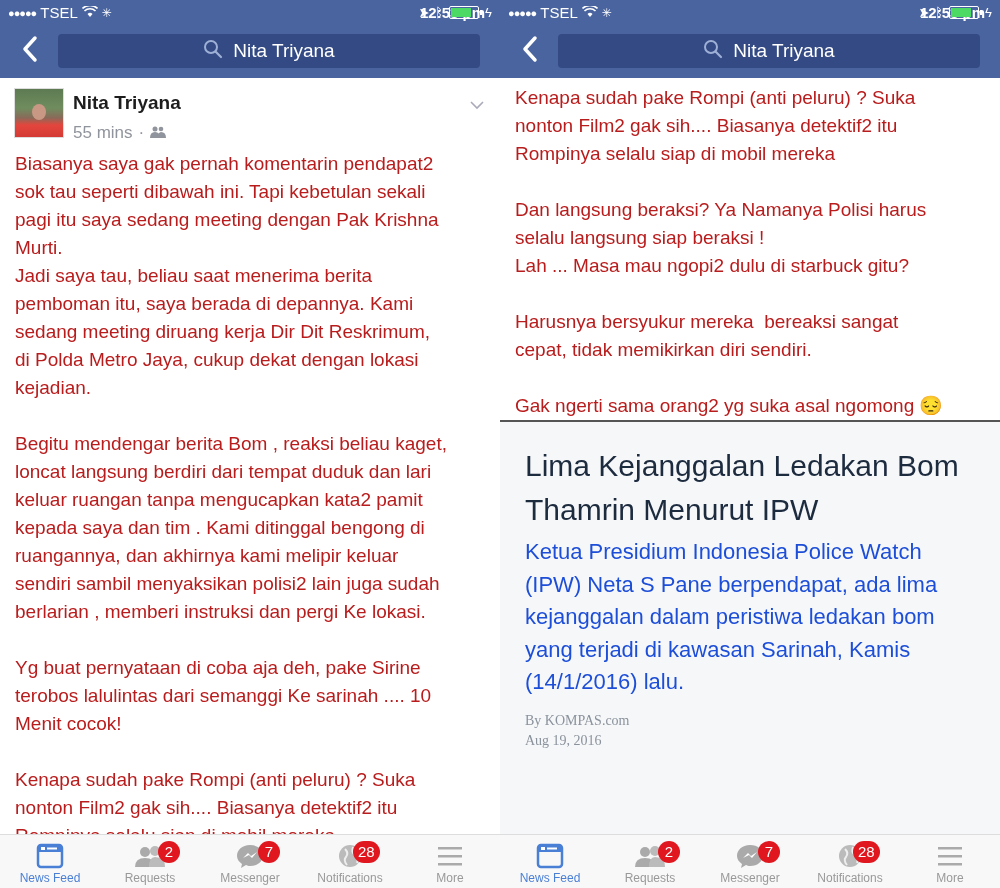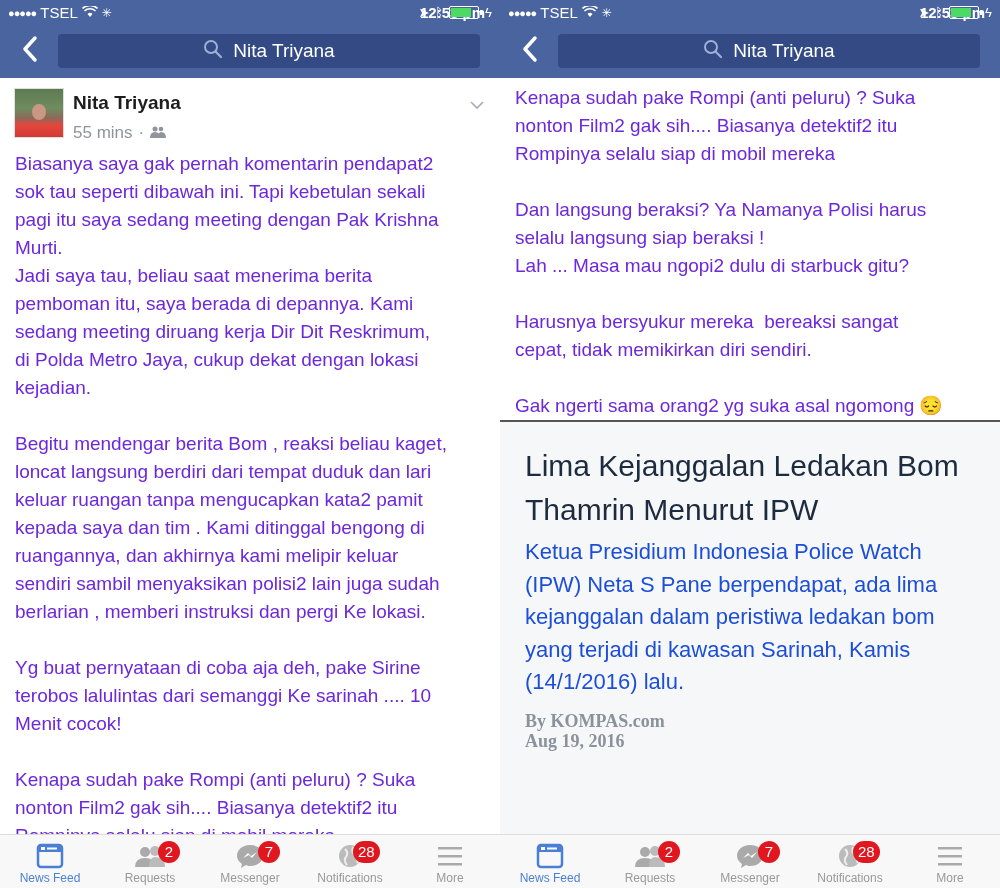--- a/index.html
+++ b/index.html
@@ -24,28 +24,28 @@
   .searchbox svg { width: 20px; height: 20px; }
 
   .content { position: absolute; top: 78px; left: 0; width: 500px; height: 756px; overflow: hidden; }
   .post-header { position: relative; height: 66px; }
   .avatar { position: absolute; left: 14px; top: 10px; width: 50px; height: 50px; background: linear-gradient(180deg,#5d7a52 0%,#6f8d5e 40%,#8a6a5a 60%,#e3463d 75%,#d43a34 100%); border: 1px solid #ddd; }
   .avatar .face { position: absolute; left: 17px; top: 15px; width: 14px; height: 16px; background: #c99884; border-radius: 50%; }
   .author { position: absolute; left: 73px; top: 14px; font-size: 19px; font-weight: bold; color: #1d1d1d; }
   .meta { position: absolute; left: 73px; top: 45px; font-size: 17px; color: #90949c; display: flex; align-items: flex-start; gap: 6px; }
   .chev { position: absolute; right: 16px; top: 18px; width: 14px; height: 14px; }
 
-  .body-text { padding: 6px 15px 0 15px; font-size: 19px; line-height: 28px; color: #6d28d9; white-space: pre-wrap; }
+  .body-text { padding: 6px 15px 0 15px; font-size: 19px; line-height: 28px; color: #b91c1c; white-space: pre-wrap; }
   .right .body-text { padding-top: 6px; }
   .sep { position: absolute; left: 0; top: 420px; width: 500px; height: 2px; background: #555; }
 
   .article { position: absolute; top: 422px; left: 0; width: 500px; height: 412px; background: #f6f7f9; padding: 22px 25px; }
   .art-title { font-size: 30px; line-height: 44px; color: #1d2b3f; }
   .art-lead { margin-top: 4px; font-size: 22px; line-height: 32.5px; color: #1d4ed8; }
-  .art-by { margin-top: 12px; font-family: "Liberation Serif", serif; font-weight: bold; font-size: 18px; line-height: 20px; color: #8a929c; }
+  .art-by { margin-top: 12px; font-family: "Liberation Serif", serif; font-weight: normal; font-size: 14px; line-height: 20px; color: #8a929c; }
   .art-dateline { margin-top: 22px; font-size: 20px; color: #1d2b3f; }
 
   .tabbar { position: absolute; bottom: 0; left: 0; width: 500px; height: 54px; background: #f8f8f8; border-top: 1px solid #ddd; display: flex; }
   .tab { flex: 1; position: relative; text-align: center; color: #999; font-size: 12px; }
   .tab.active { color: #4a7fd6; }
   .tab .ic { position: absolute; left: 50%; top: 8px; transform: translateX(-50%); width: 30px; height: 26px; }
   .tab .lbl { position: absolute; bottom: 3px; left: 0; right: 0; }
   .badge { position: absolute; top: 6px; height: 22px; min-width: 22px; padding: 0 5px; background: #e0171e; color: #fff; border-radius: 11px; font-size: 15px; line-height: 22px; }
 </style>
 </head>

